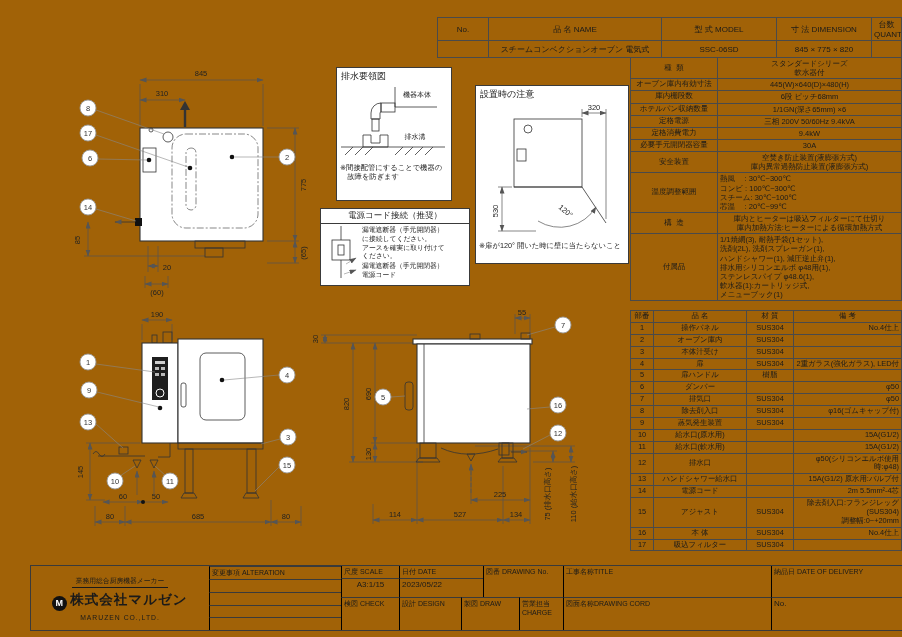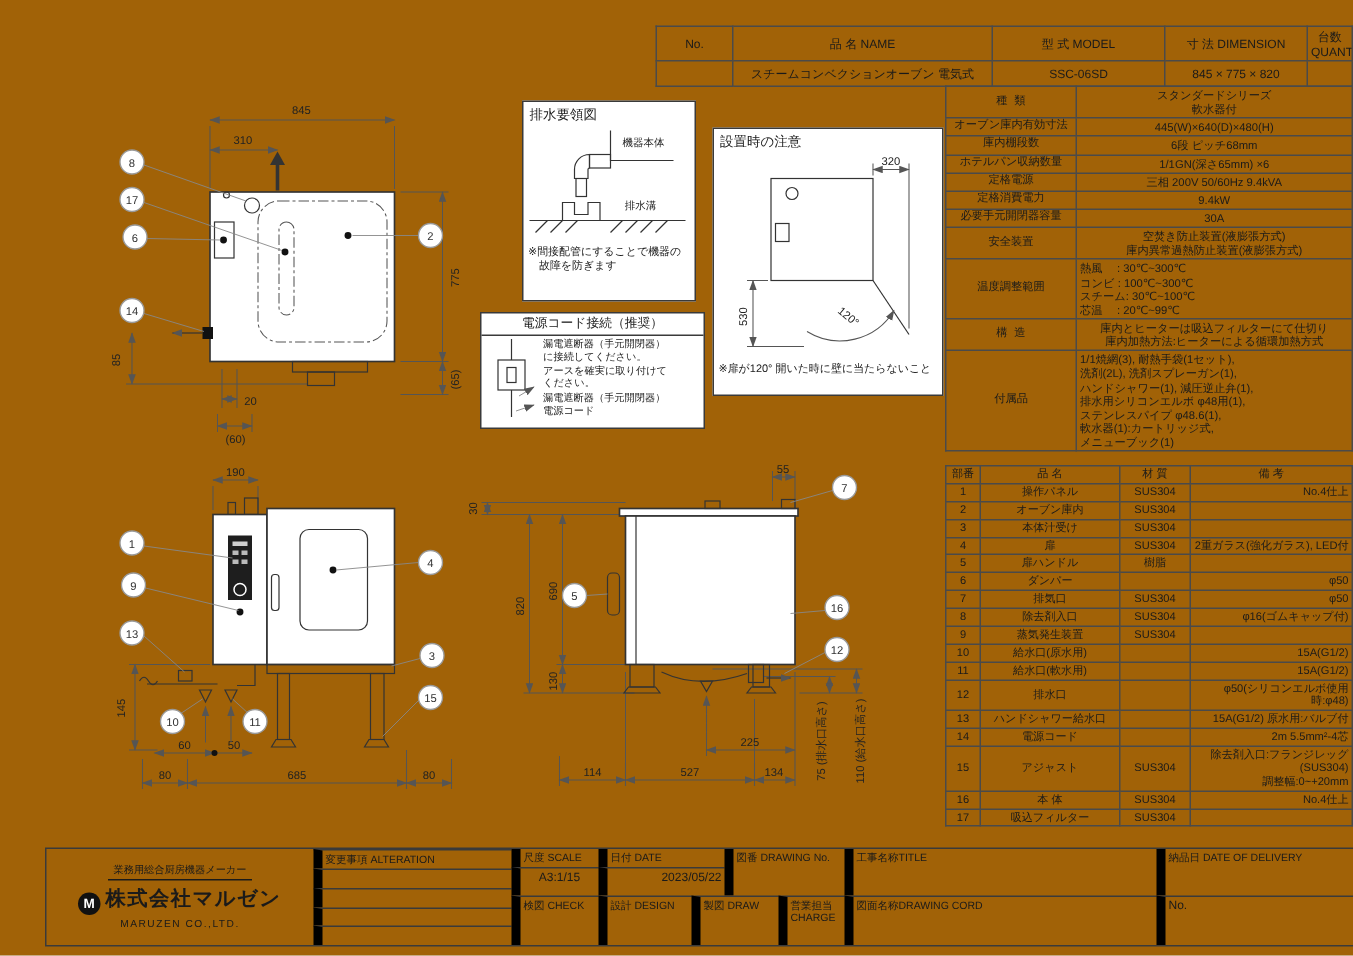--- a/index.html
+++ b/index.html
@@ -27,21 +27,21 @@
   .notes{left:631px;top:539px;width:271px;font-size:7.4px;line-height:1.25;white-space:pre-line;}
   
   .box{position:absolute;border:1px solid #3a3a3a;background:#fff;font-size:8px;}
   .box .ttl{font-size:9px;padding:2px 3px 0 4px;}
   .box .note{font-size:7.3px;white-space:pre-line;padding:0 3px;line-height:1.25;}
   .pbox-head{border-bottom:1px solid #3a3a3a;text-align:center;font-size:8.5px;padding:1px 0;}
   .pbox-body{display:flex;gap:4px;padding:2px 3px;}
   .pbox-text{font-size:6.8px;line-height:1.3;white-space:pre-line;}
   
   .tb{left:30px;top:565px;width:871px;height:64px;border:1px solid #3a3a3a;}
-  .tb .cell{position:absolute;border-left:6px solid #000000;border-top:1px solid #3a3a3a;
+  .tb .cell{position:absolute;border-left:1px solid #000000;border-top:1px solid #3a3a3a;
             font-size:7px;padding:1px 2px;box-sizing:border-box;overflow:hidden;}
   .company{position:absolute;left:0;top:0;width:178px;height:64px;text-align:center;box-sizing:border-box;padding-top:3px;}
   .tagline{font-size:6.8px;display:inline-block;border-bottom:1px solid #1a1a1a;padding:0 4px 1px;}
   .brand{font-size:13.5px;font-weight:bold;margin-top:3px;letter-spacing:1px;}
   .brand .logo{display:inline-block;width:15px;height:15px;border-radius:50%;background:#111;color:#fff;
                font-size:9px;line-height:15px;vertical-align:-2px;margin-right:3px;text-align:center;}
   .co-en{font-size:6.8px;margin-top:3px;letter-spacing:1px;}
   
   svg.view{position:absolute;overflow:visible;}
   .body-ln{fill:#fff;stroke:#333;stroke-width:1.1;}
@@ -509,21 +509,21 @@
         <circle cx="245" cy="97" r="8"></circle>
         <text x="245" y="100">16</text>
       </g>
     <g class="bln">
         <line class="leader" x1="237" y1="127" x2="210" y2="141"></line>
         <circle cx="245" cy="125" r="8"></circle>
         <text x="245" y="128">12</text>
       </g>
   </svg>
 
-  <div class="box" style="left:348px;top:67px;width:114px;height:132px">
+  <div class="box" style="left:336px;top:67px;width:114px;height:132px">
     <div class="ttl">排水要領図</div>
     <svg width="112" height="78" viewBox="0 0 112 78">
       <path class="thin" d="M58,4 V24 H100"></path>
       <rect class="thin" x="44" y="20" width="14" height="9"></rect>
       <path class="thin" d="M44,20 a10,10 0 0 0 -10,10 v6 h9 v-6 a1,1 0 0 1 1,-1 z"></path>
       <rect class="thin" x="35" y="36" width="7" height="12"></rect>
       <path class="thin" d="M26,52 h8 v8 h9 v-8 h8 v12 h-25 z" fill="none"></path>
       <line class="thin" x1="4" y1="64" x2="108" y2="64"></line>
       <g class="thin">
         <line x1="8" y1="72" x2="16" y2="64"></line>
@@ -596,21 +596,21 @@
 
     <div class="cell" style="left:178px;top:0;width:132px;height:13px">変更事項 ALTERATION</div>
     <div class="cell" style="left:178px;top:13px;width:132px;height:13px"></div>
     <div class="cell" style="left:178px;top:26px;width:132px;height:13px"></div>
     <div class="cell" style="left:178px;top:39px;width:132px;height:12px"></div>
     <div class="cell" style="left:178px;top:51px;width:132px;height:13px"></div>
 
     <div class="cell" style="left:310px;top:0;width:58px;height:12px;border-top:none">尺度 SCALE</div>
     <div class="cell" style="left:310px;top:12px;width:58px;height:19px;font-size:8px;text-align:center">A3:1/15</div>
     <div class="cell" style="left:368px;top:0;width:84px;height:12px;border-top:none">日付 DATE</div>
-    <div class="cell" style="left:368px;top:12px;width:84px;height:19px;font-size:8px;text-align:right">2023/05/22</div>
+    <div class="cell" style="left:368px;top:12px;width:84px;height:19px;font-size:8px;text-align:left">2023/05/22</div>
     <div class="cell" style="left:452px;top:0;width:80px;height:31px;border-top:none">図番 DRAWING No.</div>
     <div class="cell" style="left:532px;top:0;width:208px;height:31px;border-top:none">工事名称TITLE</div>
     <div class="cell" style="left:740px;top:0;width:131px;height:31px;border-top:none">納品日 DATE OF DELIVERY</div>
 
     <div class="cell" style="left:310px;top:31px;width:58px;height:33px">検図 CHECK</div>
     <div class="cell" style="left:368px;top:31px;width:62px;height:33px">設計 DESIGN</div>
     <div class="cell" style="left:430px;top:31px;width:58px;height:33px">製図 DRAW</div>
     <div class="cell" style="left:488px;top:31px;width:44px;height:33px">営業担当CHARGE</div>
     <div class="cell" style="left:532px;top:31px;width:208px;height:33px">図面名称DRAWING CORD</div>
     <div class="cell" style="left:740px;top:31px;width:131px;height:33px;font-size:8px">No.</div>

